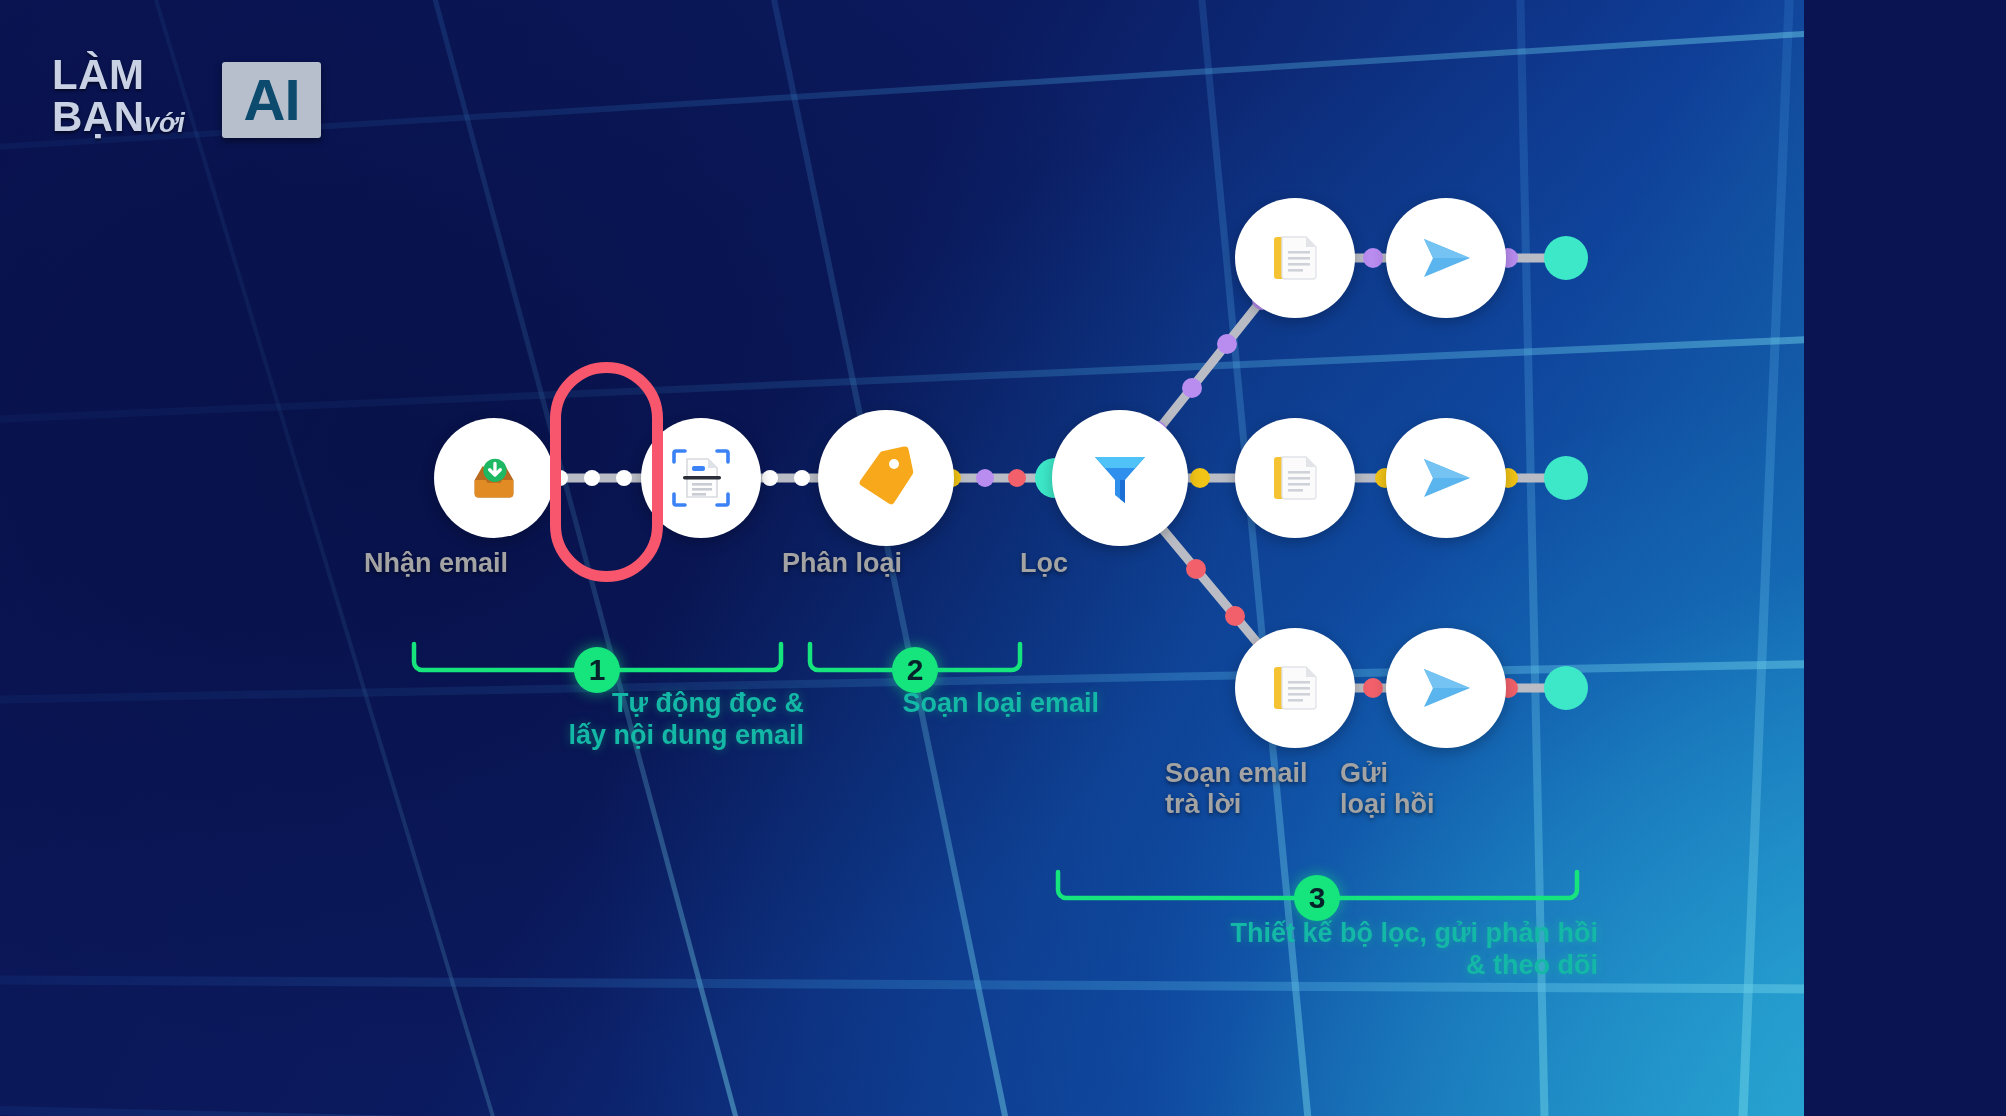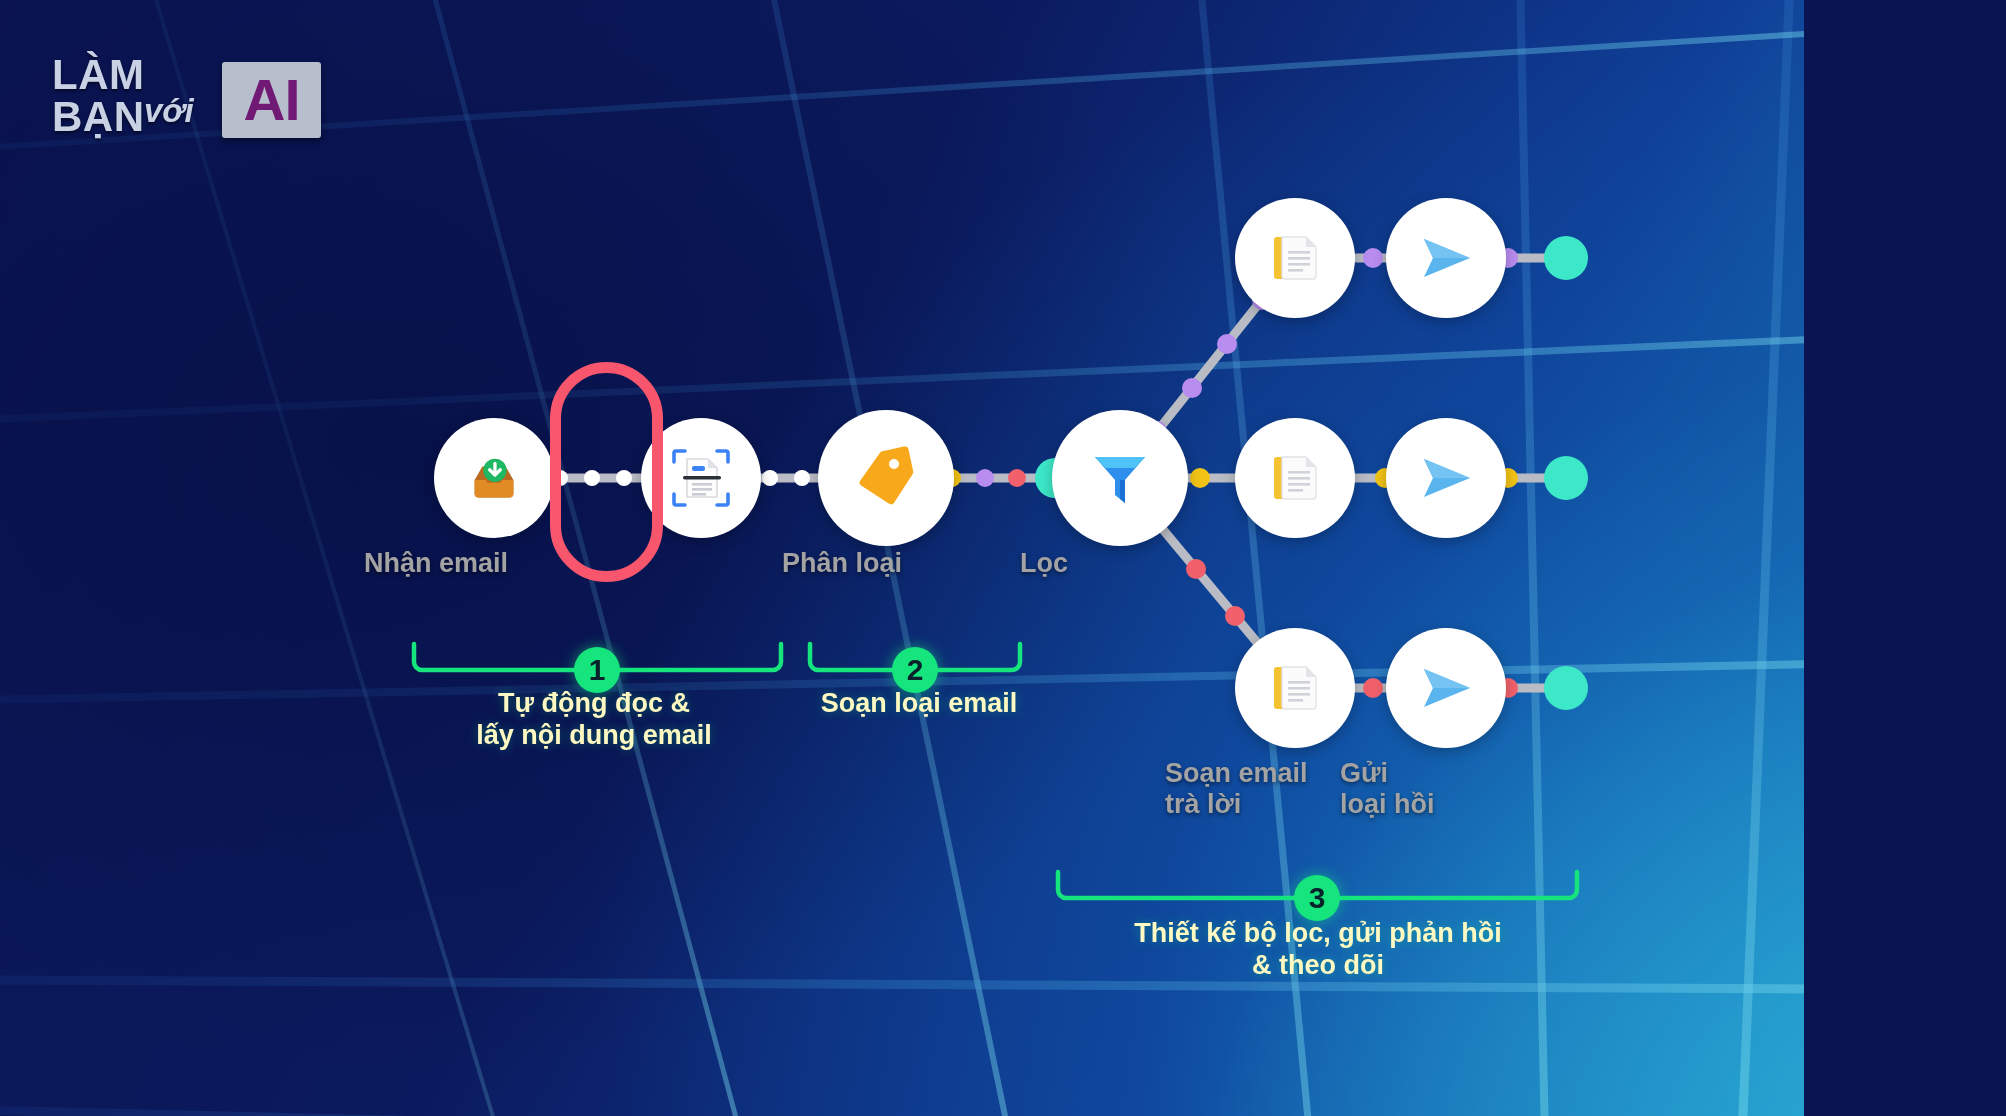--- a/index.html
+++ b/index.html
@@ -35,34 +35,34 @@
     display: flex; align-items: flex-start;
   }
   .logo-words { position: relative; width: 176px; height: 78px; }
   .logo-lam {
     position: absolute; left: 0; top: 0;
     font-size: 42px; font-weight: 700; letter-spacing: .5px;
     color: #c9d2e4; line-height: 1;
     text-shadow: 0 2px 3px rgba(0,0,0,.55);
   }
   .logo-voi {
-    position: absolute; left: 92px; top: 40px;
-    font-size: 33px; font-weight: 700; font-style: italic;
+    position: absolute; left: 92px; top: 56px;
+    font-size: 27px; font-weight: 700; font-style: italic;
     color: #c9d2e4; line-height: 1;
     text-shadow: 0 2px 3px rgba(0,0,0,.55);
   }
   .logo-ai {
     width: 99px; height: 76px; margin-left: -6px; margin-top: 8px;
     background: #b8bfcc;
     display: flex; align-items: center; justify-content: center;
     border-radius: 3px;
     box-shadow: 0 3px 7px rgba(0,0,0,.45);
   }
   .logo-ai span {
-    font-size: 58px; font-weight: 700; color: #701a75;
+    font-size: 58px; font-weight: 700; color: #0c4a6e;
     line-height: 1; letter-spacing: -1px;
   }
 
   
   .diagram { position: absolute; inset: 0; }
 
   .node {
     position: absolute;
     border-radius: 50%;
     background: #ffffff;
@@ -92,23 +92,23 @@
     position: absolute;
     width: 46px; height: 46px; border-radius: 50%;
     background: #16e57e;
     color: #06222a;
     font-size: 30px; font-weight: 700;
     display: flex; align-items: center; justify-content: center;
     box-shadow: 0 0 14px rgba(22,229,126,.55);
   }
   .step-text {
     position: absolute;
-    color: #fef9c3;
+    color: #14b8a6;
     font-size: 27px; font-weight: 700;
-    text-align: center; line-height: 1.18;
+    text-align: right; line-height: 1.18;
     white-space: pre-line;
     transform: translateX(-50%);
     text-shadow: 0 0 10px rgba(22,229,126,.35);
   }
 
   
   .annot-ellipse {
     position: absolute;
     border: 11px solid #f8566c;
     border-radius: 60px;

